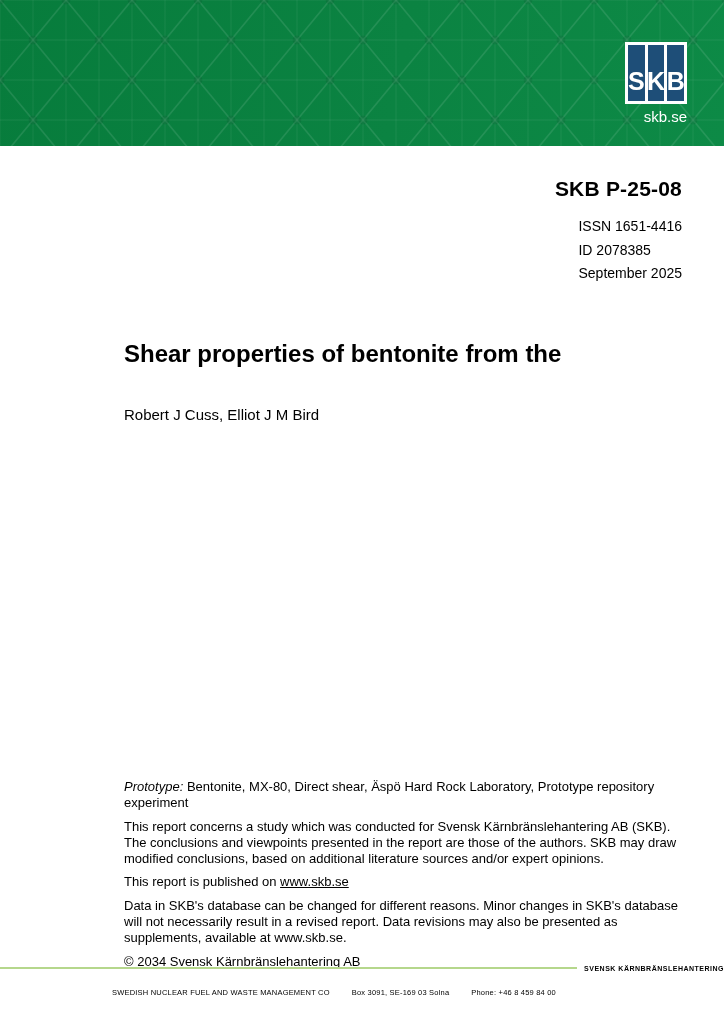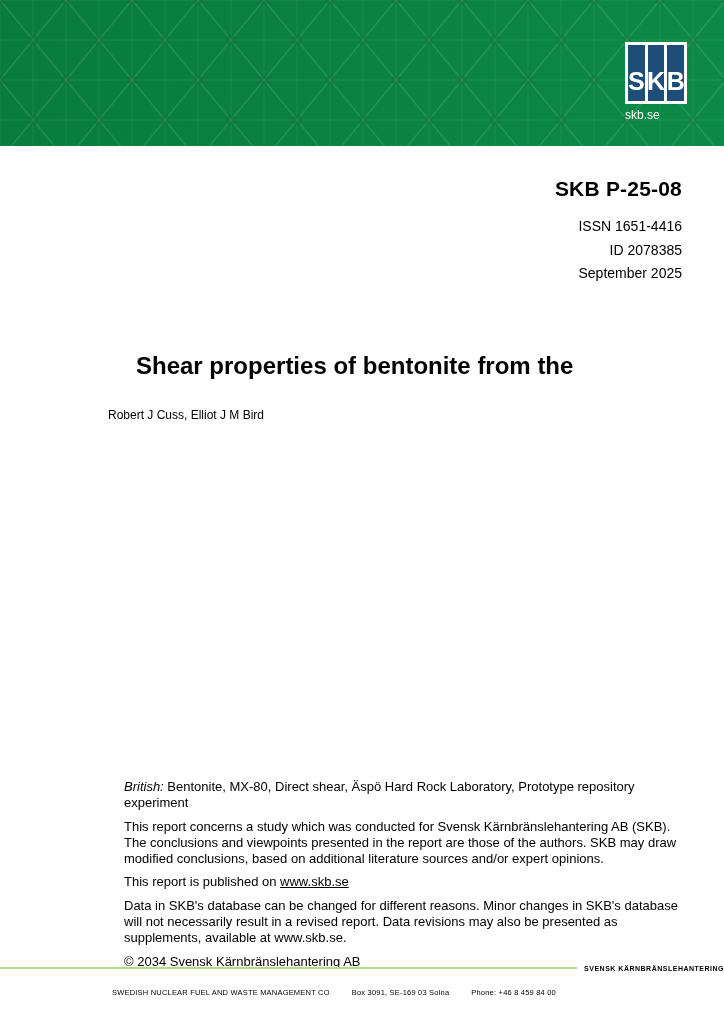--- a/index.html
+++ b/index.html
@@ -20,40 +20,40 @@
     background:#ffffff;box-sizing:border-box;padding:3px;
     display:flex;gap:3px;
   }
   .logo .bar{flex:1;background:#1e4e78;position:relative;}
   .logo .bar span{
     position:absolute;bottom:7px;left:50%;transform:translateX(-50%);
     color:#ffffff;font-weight:bold;font-size:25px;line-height:1;
     font-family:"Liberation Sans",sans-serif;
   }
   .skbse{
-    position:absolute;left:625px;top:108px;width:62px;text-align:left;
-    color:#ffffff;font-size:12px;
+    position:absolute;left:625px;top:108px;width:62px;text-align:right;
+    color:#ffffff;font-size:15px;
   }
   
   .report-number{
     position:absolute;right:42px;top:177px;
     font-size:21px;font-weight:bold;letter-spacing:0.2px;
   }
   .meta{
-    position:absolute;right:42px;top:215px;text-align:right;
+    position:absolute;right:42px;top:215px;text-align:left;
     font-size:14px;line-height:23.5px;
   }
   
   .title{
-    position:absolute;left:124px;top:340px;margin:12px;
+    position:absolute;left:124px;top:340px;margin:0;
     font-size:24px;line-height:28px;font-weight:bold;
   }
   .authors{
-    position:absolute;left:108px;top:405px;
-    font-size:12px;line-height:20px;
+    position:absolute;left:124px;top:405px;
+    font-size:15px;line-height:20px;
   }
   
   .notes{
     position:absolute;left:124px;top:779px;width:562px;
     font-size:13px;line-height:16.3px;
   }
   .notes p{margin:0 0 7px 0;}
   .notes .kw em{font-style:italic;}
   .link{text-decoration:underline;color:#000;cursor:pointer;}
   
@@ -119,21 +119,21 @@
 
   <h1 class="title">
     <span>Shear properties of bentonite from the</span><br>
   </h1>
 
   <div class="authors">
     <div>Robert J Cuss, Elliot J M Bird</div>
   </div>
 
   <div class="notes">
-    <p class="kw"><em>British:</em> <span>Bentonite, MX-80, Direct shear, Äspö Hard Rock Laboratory, Prototype repository experiment</span></p>
+    <p class="kw"><em>Prototype:</em> <span>Bentonite, MX-80, Direct shear, Äspö Hard Rock Laboratory, Prototype repository experiment</span></p>
     <p>This report concerns a study which was conducted for Svensk Kärnbränslehantering AB (SKB). The conclusions and viewpoints presented in the report are those of the authors. SKB may draw modified conclusions, based on additional literature sources and/or expert opinions.</p>
     <p><span>This report is published on </span><a class="link">www.skb.se</a></p>
     <p>Data in SKB's database can be changed for different reasons. Minor changes in SKB's database will not necessarily result in a revised report. Data revisions may also be presented as supplements, available at www.skb.se.</p>
     <p>© 2034 Svensk Kärnbränslehantering AB</p>
   </div>
 
   <div class="footer-rule-row">
     <div class="footer-rule"></div>
     <div class="footer-company">SVENSK KÄRNBRÄNSLEHANTERING</div>
   </div>

